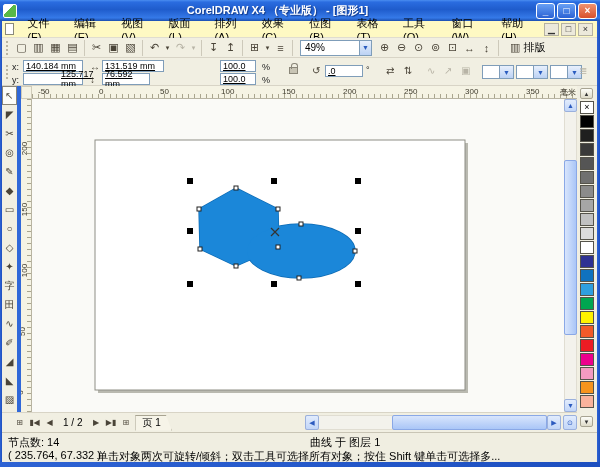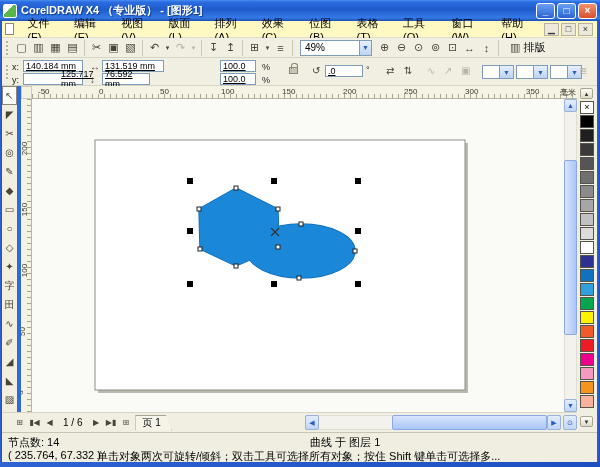--- a/index.html
+++ b/index.html
@@ -4,21 +4,21 @@
 <style>
   * { margin:0; padding:0; box-sizing:border-box; }
   html,body { width:600px; height:467px; overflow:hidden;
     font-family:"Liberation Sans","DejaVu Sans",sans-serif; font-size:11px; background:#f0eee1; }
   .abs { position:absolute; }
   #window { position:relative; width:600px; height:467px; background:#f0eee1; }
 
   
   #titlebar { left:0; top:0; width:600px; height:21px;
     background:linear-gradient(180deg,#4a8df0 0%,#2a6ce0 10%,#1f5ccc 45%,#3579e8 85%,#1b4fb0 100%);
-    display:flex; align-items:center; padding:0 3px; color:#fff; }
+    display:flex; align-items:center; padding:0 3px; color:#fff;text-align:center; }
   #title-text { font-weight:bold; font-size:11px; margin-left:4px; text-shadow:1px 1px 1px #123a8a; flex:1;
     white-space:nowrap; overflow:hidden; }
   .appicon { width:14px; height:14px; border:1px solid #fff; border-radius:2px;
     background:linear-gradient(135deg,#ffffff 0 40%,#58b847 40% 100%); }
   .winbtn { width:19px; height:16px; margin-left:2px; border:1px solid #fff; border-radius:3px;
     display:flex; align-items:center; justify-content:center; color:#fff; font-size:10px; font-weight:bold;
     background:linear-gradient(180deg,#68a0f4,#2b62d4); }
   .winbtn.close { background:linear-gradient(180deg,#f0926f,#d8502c); }
   .edge { background:linear-gradient(90deg,#2e63d4,#1d4fc0); }
 
@@ -344,21 +344,21 @@
       </div>
     <div class="pal-arrow" style="top:330px;">▼</div>
   </div>
 
   <div class="abs" id="bottombar">
     <div id="nav-left" style="display:flex;align-items:center;margin-left:10px;">
         <div class="navbtn">⊞</div>
         <div class="navbtn">▮◀</div>
         <div class="navbtn">◀</div>
       </div>
-    <div id="page-indicator">1 / 6</div>
+    <div id="page-indicator">1 / 2</div>
     <div id="nav-right" style="display:flex;align-items:center;">
         <div class="navbtn">▶</div>
         <div class="navbtn">▶▮</div>
         <div class="navbtn">⊞</div>
       </div>
     <div id="page-tab">页 1</div>
     <div class="sb-track" style="left:303px;top:2px;width:256px;height:15px;"></div>
     <div class="sb-btn" style="left:303px;top:2px;width:14px;height:15px;">◀</div>
     <div class="sb-thumb" id="hscroll-thumb" style="left:390px;top:2px;width:155px;height:15px;"></div>
     <div class="sb-btn" style="left:545px;top:2px;width:14px;height:15px;">▶</div>

